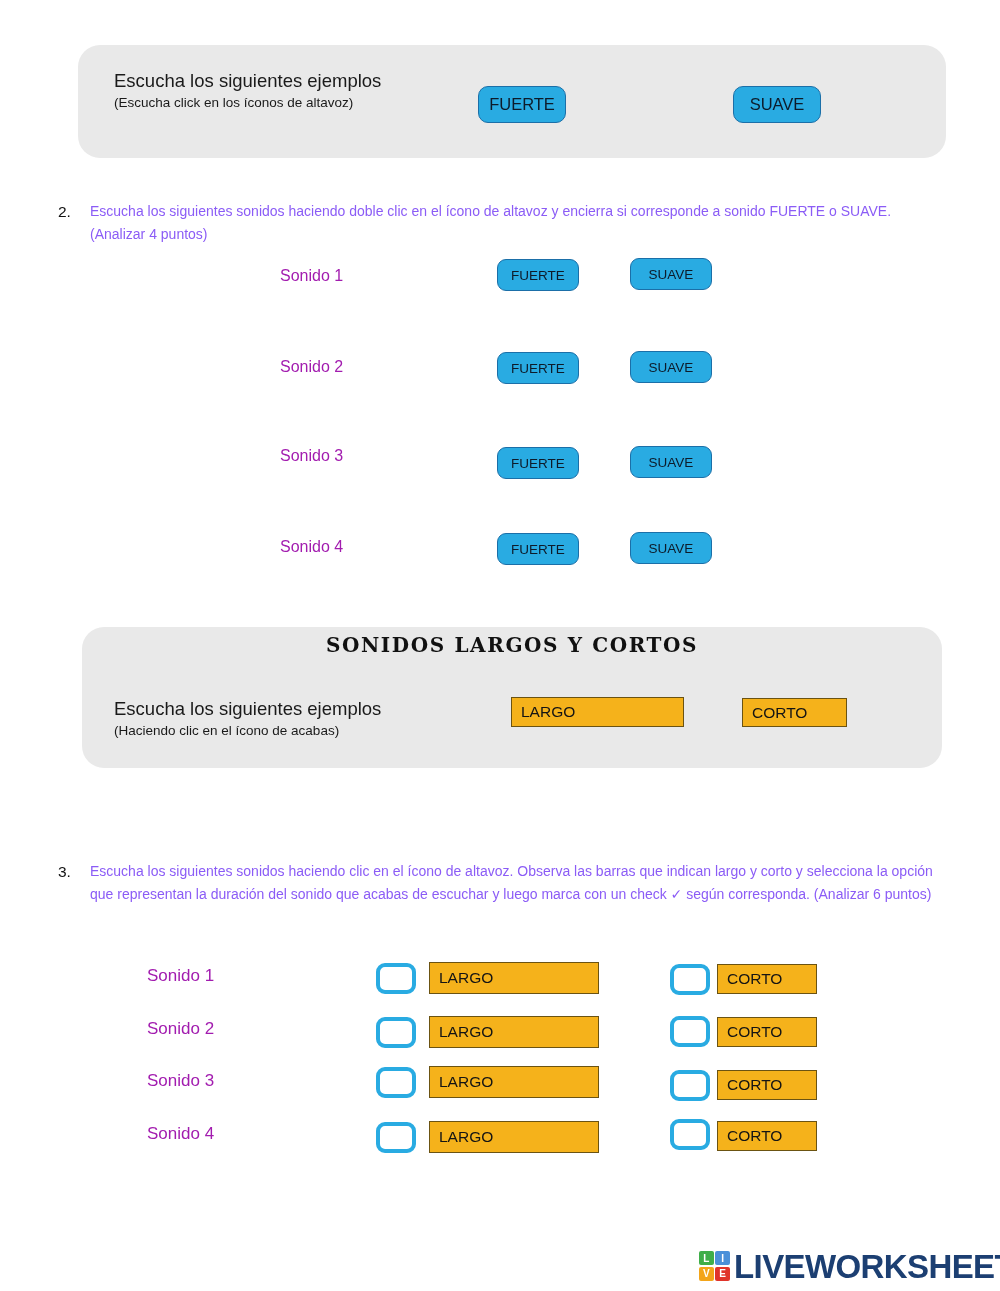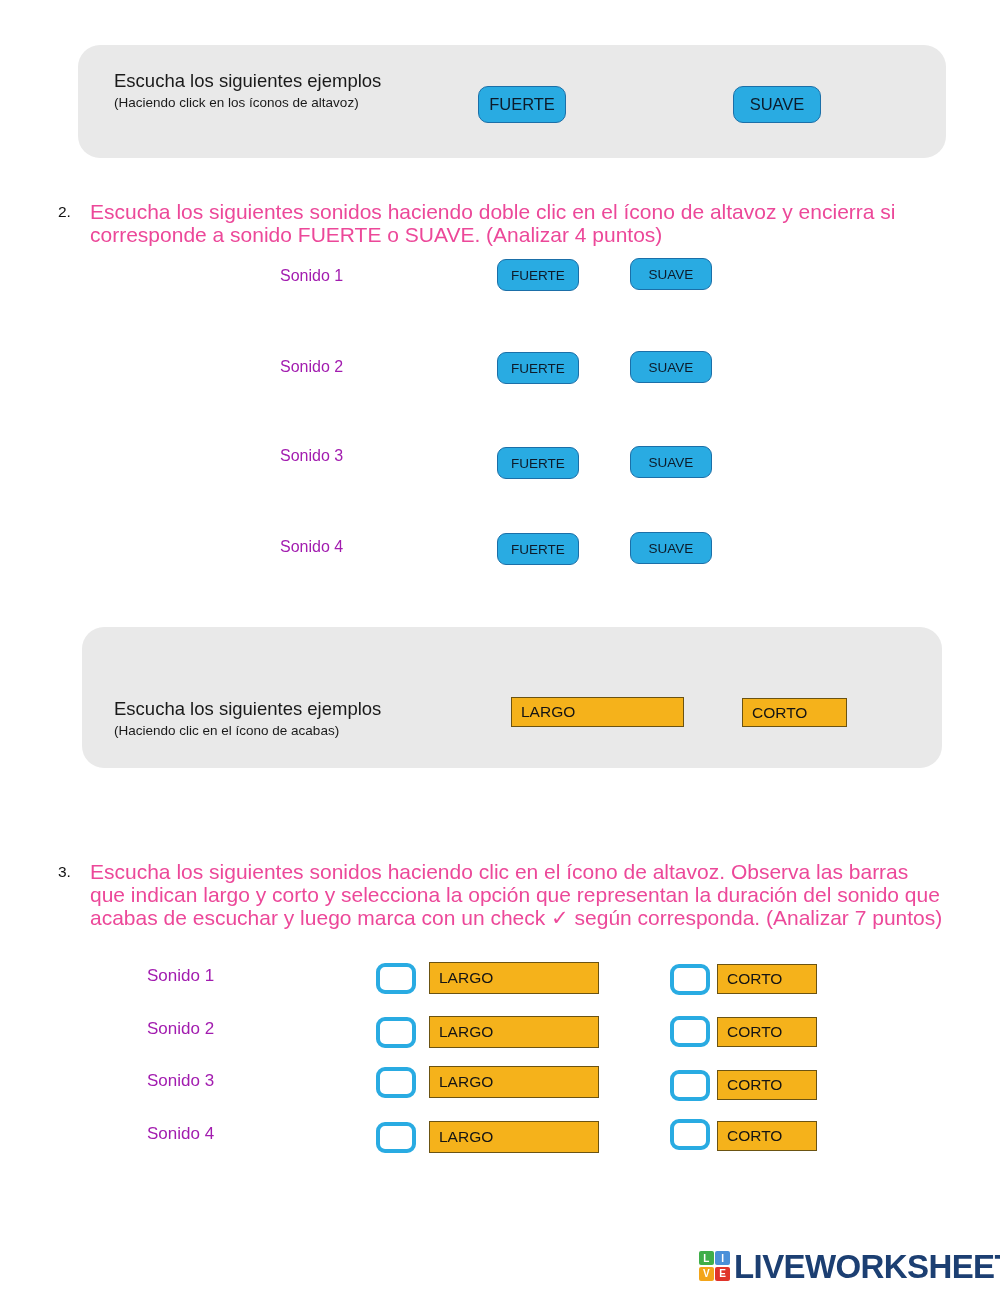--- a/index.html
+++ b/index.html
@@ -115,23 +115,23 @@
     align-items: flex-start;
   }
   .q-num {
     width: 32px;
     flex: 0 0 32px;
     font-size: 15.5px;
     line-height: 23px;
     color: #111111;
   }
   .q-body {
-    font-size: 21px;
+    font-size: 14px;
     line-height: 23px;
-    color: #ec4899;
+    color: #8b5cf6;
   }
   #question-2 { left: 58px; top: 200px; width: 880px; }
   #question-3 { left: 58px; top: 860px; width: 890px; }
 
   
   .row-label {
     position: absolute;
     font-size: 16px;
     color: #a21caf;
     white-space: nowrap;
@@ -219,21 +219,21 @@
 </style>
 </head>
 <body>
 
 <div class="sheet">
 
   <div class="panel" id="panel-examples-loud"></div>
 
   <div class="example-text" id="examples-loud-text">
     <div class="example-title">Escucha los siguientes ejemplos</div>
-    <div class="example-sub">(Haciendo click en los íconos de altavoz)</div>
+    <div class="example-sub">(Escucha click en los íconos de altavoz)</div>
   </div>
 
   <div class="btn-blue big" id="btn-example-fuerte">FUERTE</div>
   <div class="btn-blue big" id="btn-example-suave">SUAVE</div>
 
   <div class="question" id="question-2">
     <div class="q-num">2.</div>
     <div class="q-body">Escucha los siguientes sonidos haciendo doble clic en el ícono de altavoz y encierra si corresponde a sonido FUERTE o SUAVE. (Analizar 4 puntos)</div>
   </div>
 
@@ -248,32 +248,33 @@
   <div class="row-label" style="left:280px; top:447px;">Sonido 3</div>
   <div class="btn-blue small" style="left:497px; top:447px;">FUERTE</div>
   <div class="btn-blue small" style="left:630px; top:446px;">SUAVE</div>
 
   <div class="row-label" style="left:280px; top:538px;">Sonido 4</div>
   <div class="btn-blue small" style="left:497px; top:533px;">FUERTE</div>
   <div class="btn-blue small" style="left:630px; top:532px;">SUAVE</div>
 
   <div class="panel" id="panel-long-short"></div>
 
+  <div id="section-title-long-short">SONIDOS LARGOS Y CORTOS</div>
 
   <div class="example-text" id="examples-ls-text">
     <div class="example-title">Escucha los siguientes ejemplos</div>
     <div class="example-sub">(Haciendo clic en el ícono de acabas)</div>
   </div>
 
   <div class="bar" id="bar-example-largo">LARGO</div>
   <div class="bar" id="bar-example-corto">CORTO</div>
 
   <div class="question" id="question-3">
     <div class="q-num">3.</div>
-    <div class="q-body">Escucha los siguientes sonidos haciendo clic en el ícono de altavoz. Observa las barras que indican largo y corto y selecciona la opción que representan la duración del sonido que acabas de escuchar y luego marca con un check ✓ según corresponda. (Analizar 7 puntos)</div>
+    <div class="q-body">Escucha los siguientes sonidos haciendo clic en el ícono de altavoz. Observa las barras que indican largo y corto y selecciona la opción que representan la duración del sonido que acabas de escuchar y luego marca con un check ✓ según corresponda. (Analizar 6 puntos)</div>
   </div>
 
   <div class="row-label" style="left:147px; top:966px; font-size:17px;">Sonido 1</div>
   <div class="checkbox" style="left:376px; top:963px;"></div>
   <div class="bar largo" style="left:429px; top:962px;">LARGO</div>
   <div class="checkbox" style="left:670px; top:964px;"></div>
   <div class="bar corto" style="left:717px; top:964px;">CORTO</div>
 
   <div class="row-label" style="left:147px; top:1019px; font-size:17px;">Sonido 2</div>
   <div class="checkbox" style="left:376px; top:1017px;"></div>

